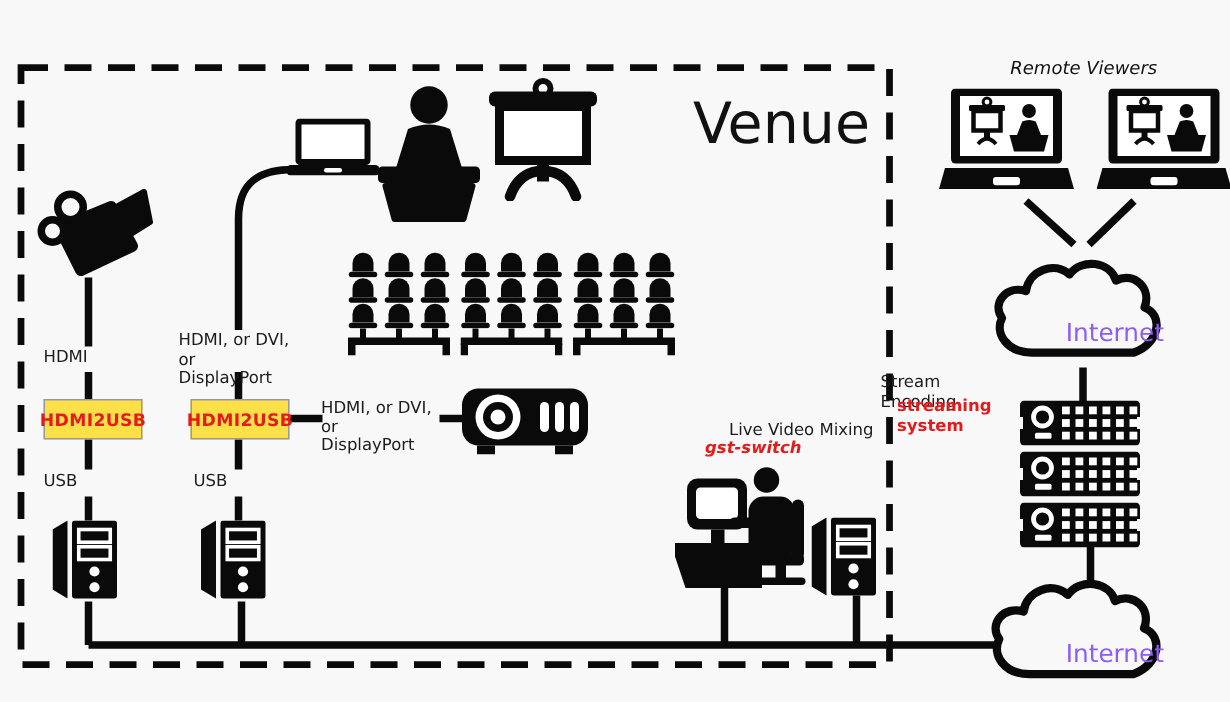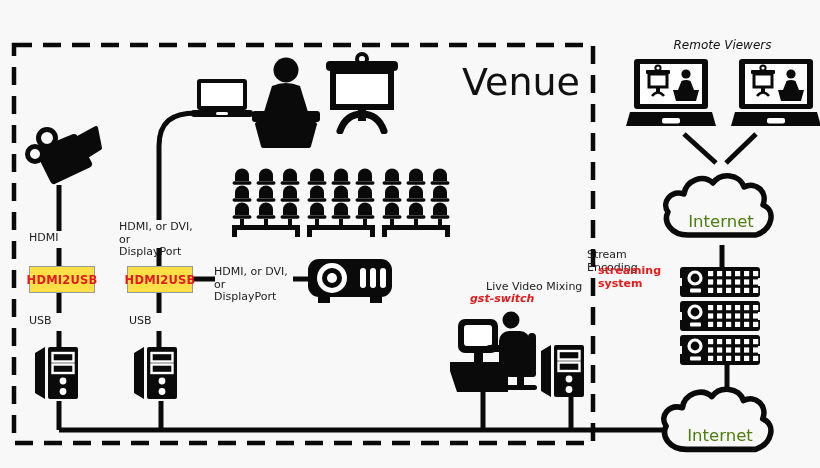--- a/index.html
+++ b/index.html
@@ -8,21 +8,21 @@
   .stage svg{display:block;}
   .abs{position:absolute;}
   .wires{position:absolute;left:0;top:0;}
   .label{position:absolute;font-size:11px;line-height:12.5px;color:#1c1c1c;text-align:left;}
   .converter{position:absolute;background:#fde047;border:1.5px solid #999999;display:flex;
              align-items:center;justify-content:center;font-size:11.5px;font-weight:bold;
              color:#e31b1c;letter-spacing:.2px;}
   .red{color:#e31b1c;font-weight:bold;}
   .venue-title{position:absolute;font-size:38px;color:#111;text-align:right;}
   .section-title{position:absolute;font-size:12px;color:#111;text-align:center;font-style:italic;}
-  .cloud-label{position:absolute;font-size:16.5px;color:#4d7c0f;text-align:center;}
+  .cloud-label{position:absolute;font-size:16.5px;color:#8b5cf6;text-align:right;}
 </style>
 </head>
 <body>
 
 <div class="stage">
 
   <svg width="0" height="0" style="position:absolute" aria-hidden="true">
     <defs>
       <symbol id="sym-tower" viewBox="0 0 44 54">
         <polygon points="0,6 10,0 10,52 0,46" fill="#0a0a0a"></polygon>

